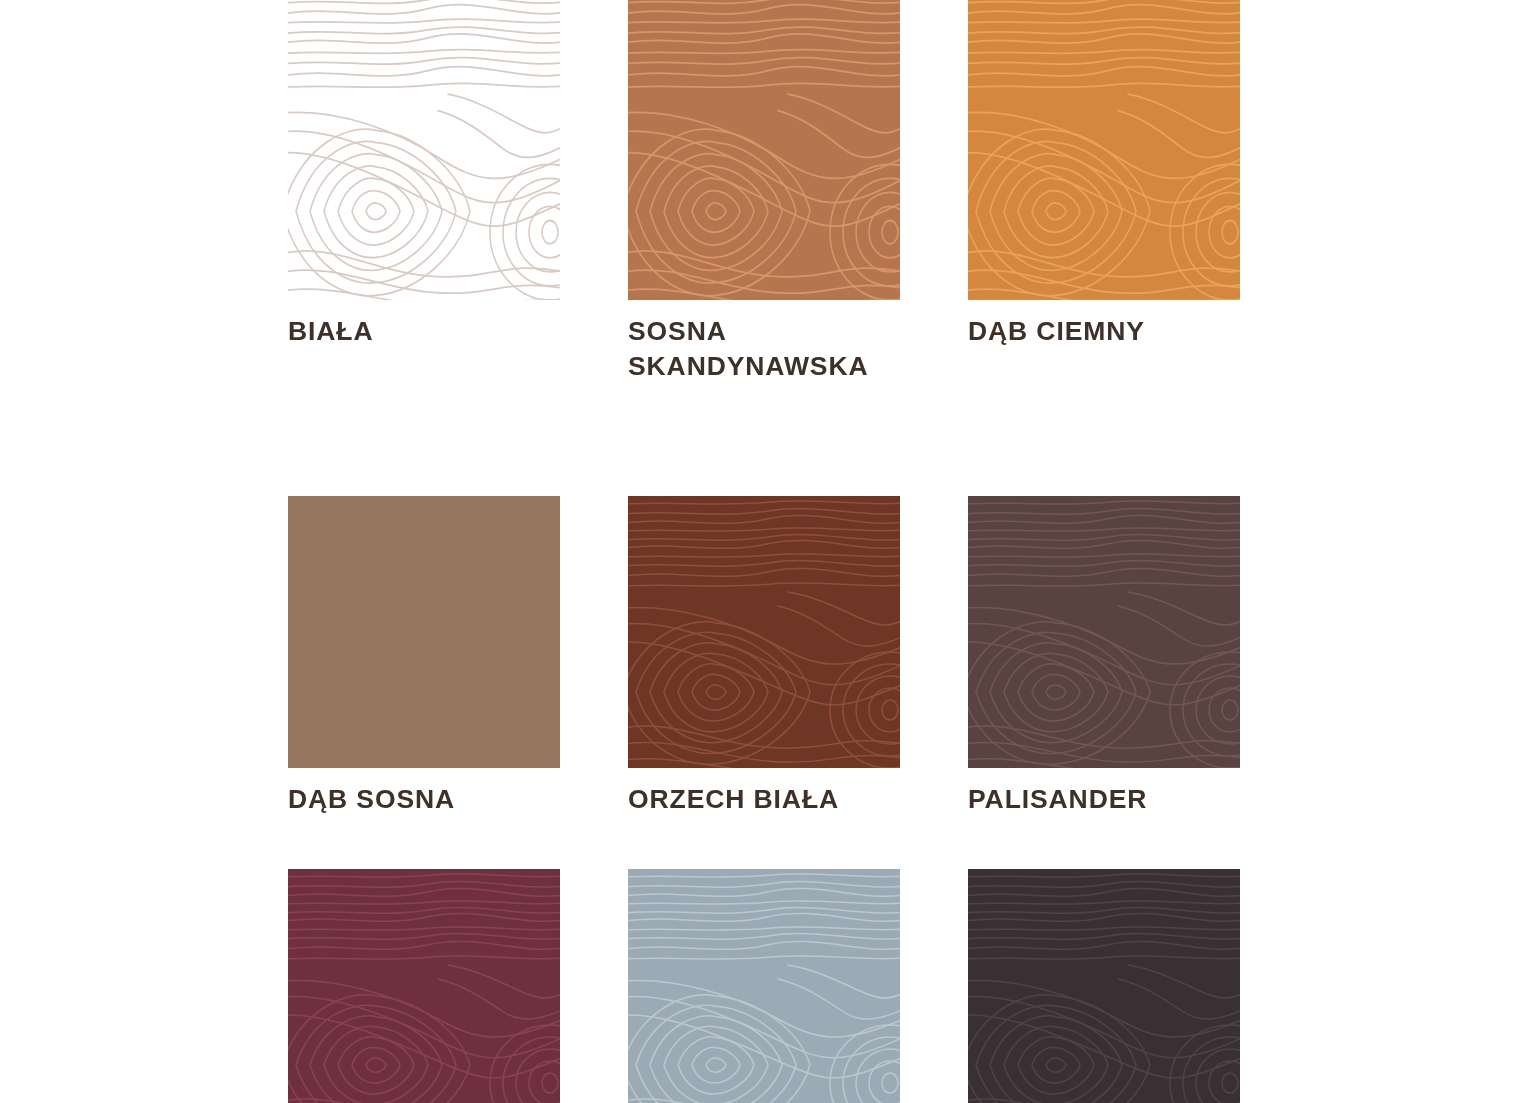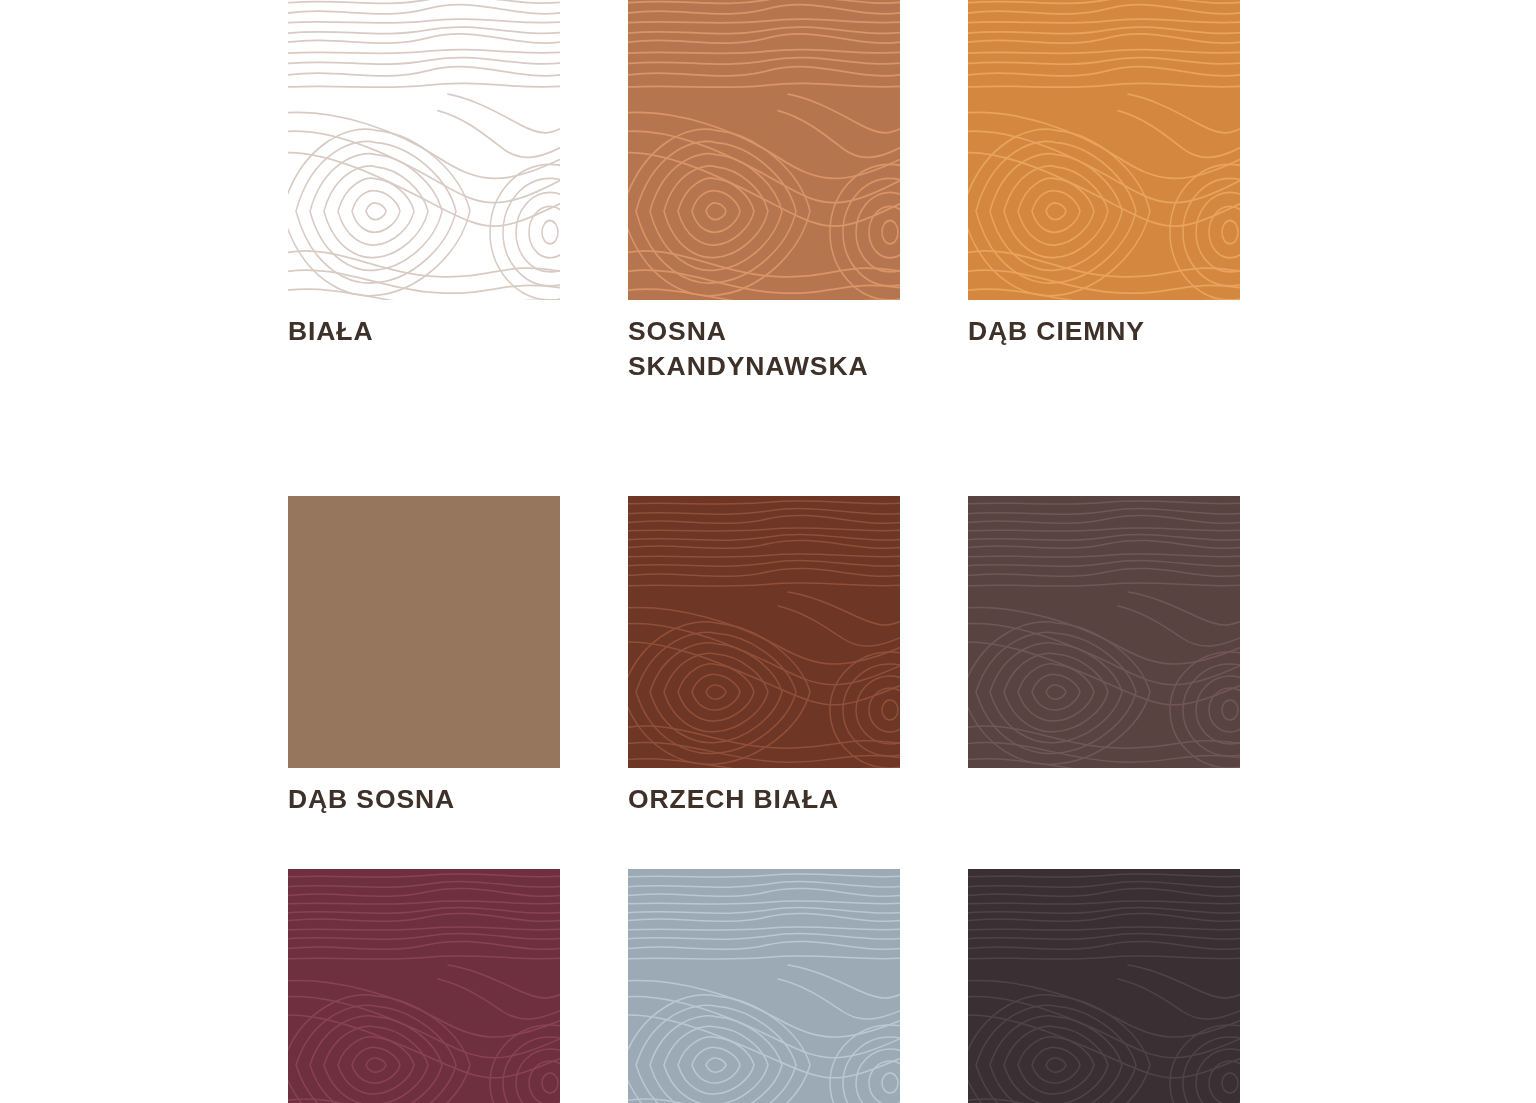--- a/index.html
+++ b/index.html
@@ -299,20 +299,21 @@
               <path d="M -4 128 C 46 124, 108 150, 152 172 S 214 196, 276 168"></path>
               <path d="M -4 146 C 40 144, 96 168, 150 192 S 212 214, 276 188"></path>
               <path d="M -4 232 C 44 222, 90 250, 150 252 S 214 238, 276 248"></path>
               <path d="M -4 248 C 48 240, 96 264, 152 266 S 216 254, 276 262"></path>
               <path d="M -4 264 C 50 258, 100 276, 156 278 S 218 268, 276 274"></path>
               <path d="M 150 110 C 176 116, 196 130, 214 142 S 250 152, 276 140"></path>
               <path d="M 160 96 C 186 100, 210 112, 232 122 S 262 130, 276 124"></path>
             </g>
           </svg>
         </div>
+        <span class="chip-label">PALISANDER</span>
       </div>
       <div class="cell row-2">
         <div class="chip" style="background: rgb(110, 48, 63);">
           <svg viewBox="0 0 272 272" preserveAspectRatio="none" width="272" height="272">
             <g fill="none" stroke="#8e4658" stroke-width="1.5" stroke-linecap="round" opacity="0.85">
               <path d="M -4 8 C 50 5, 90 11, 140 6.2 S 230 10.4, 276 7"></path>
               <path d="M -4 18 C 50 13, 90 23, 140 15 S 230 22, 276 17"></path>
               <path d="M -4 27 C 50 20, 90 34, 140 22.8 S 230 32.6, 276 26"></path>
               <path d="M -4 35 C 50 32, 90 38, 140 33.2 S 230 37.4, 276 34"></path>
               <path d="M -4 44 C 50 39, 90 49, 140 41 S 230 48, 276 43"></path>

